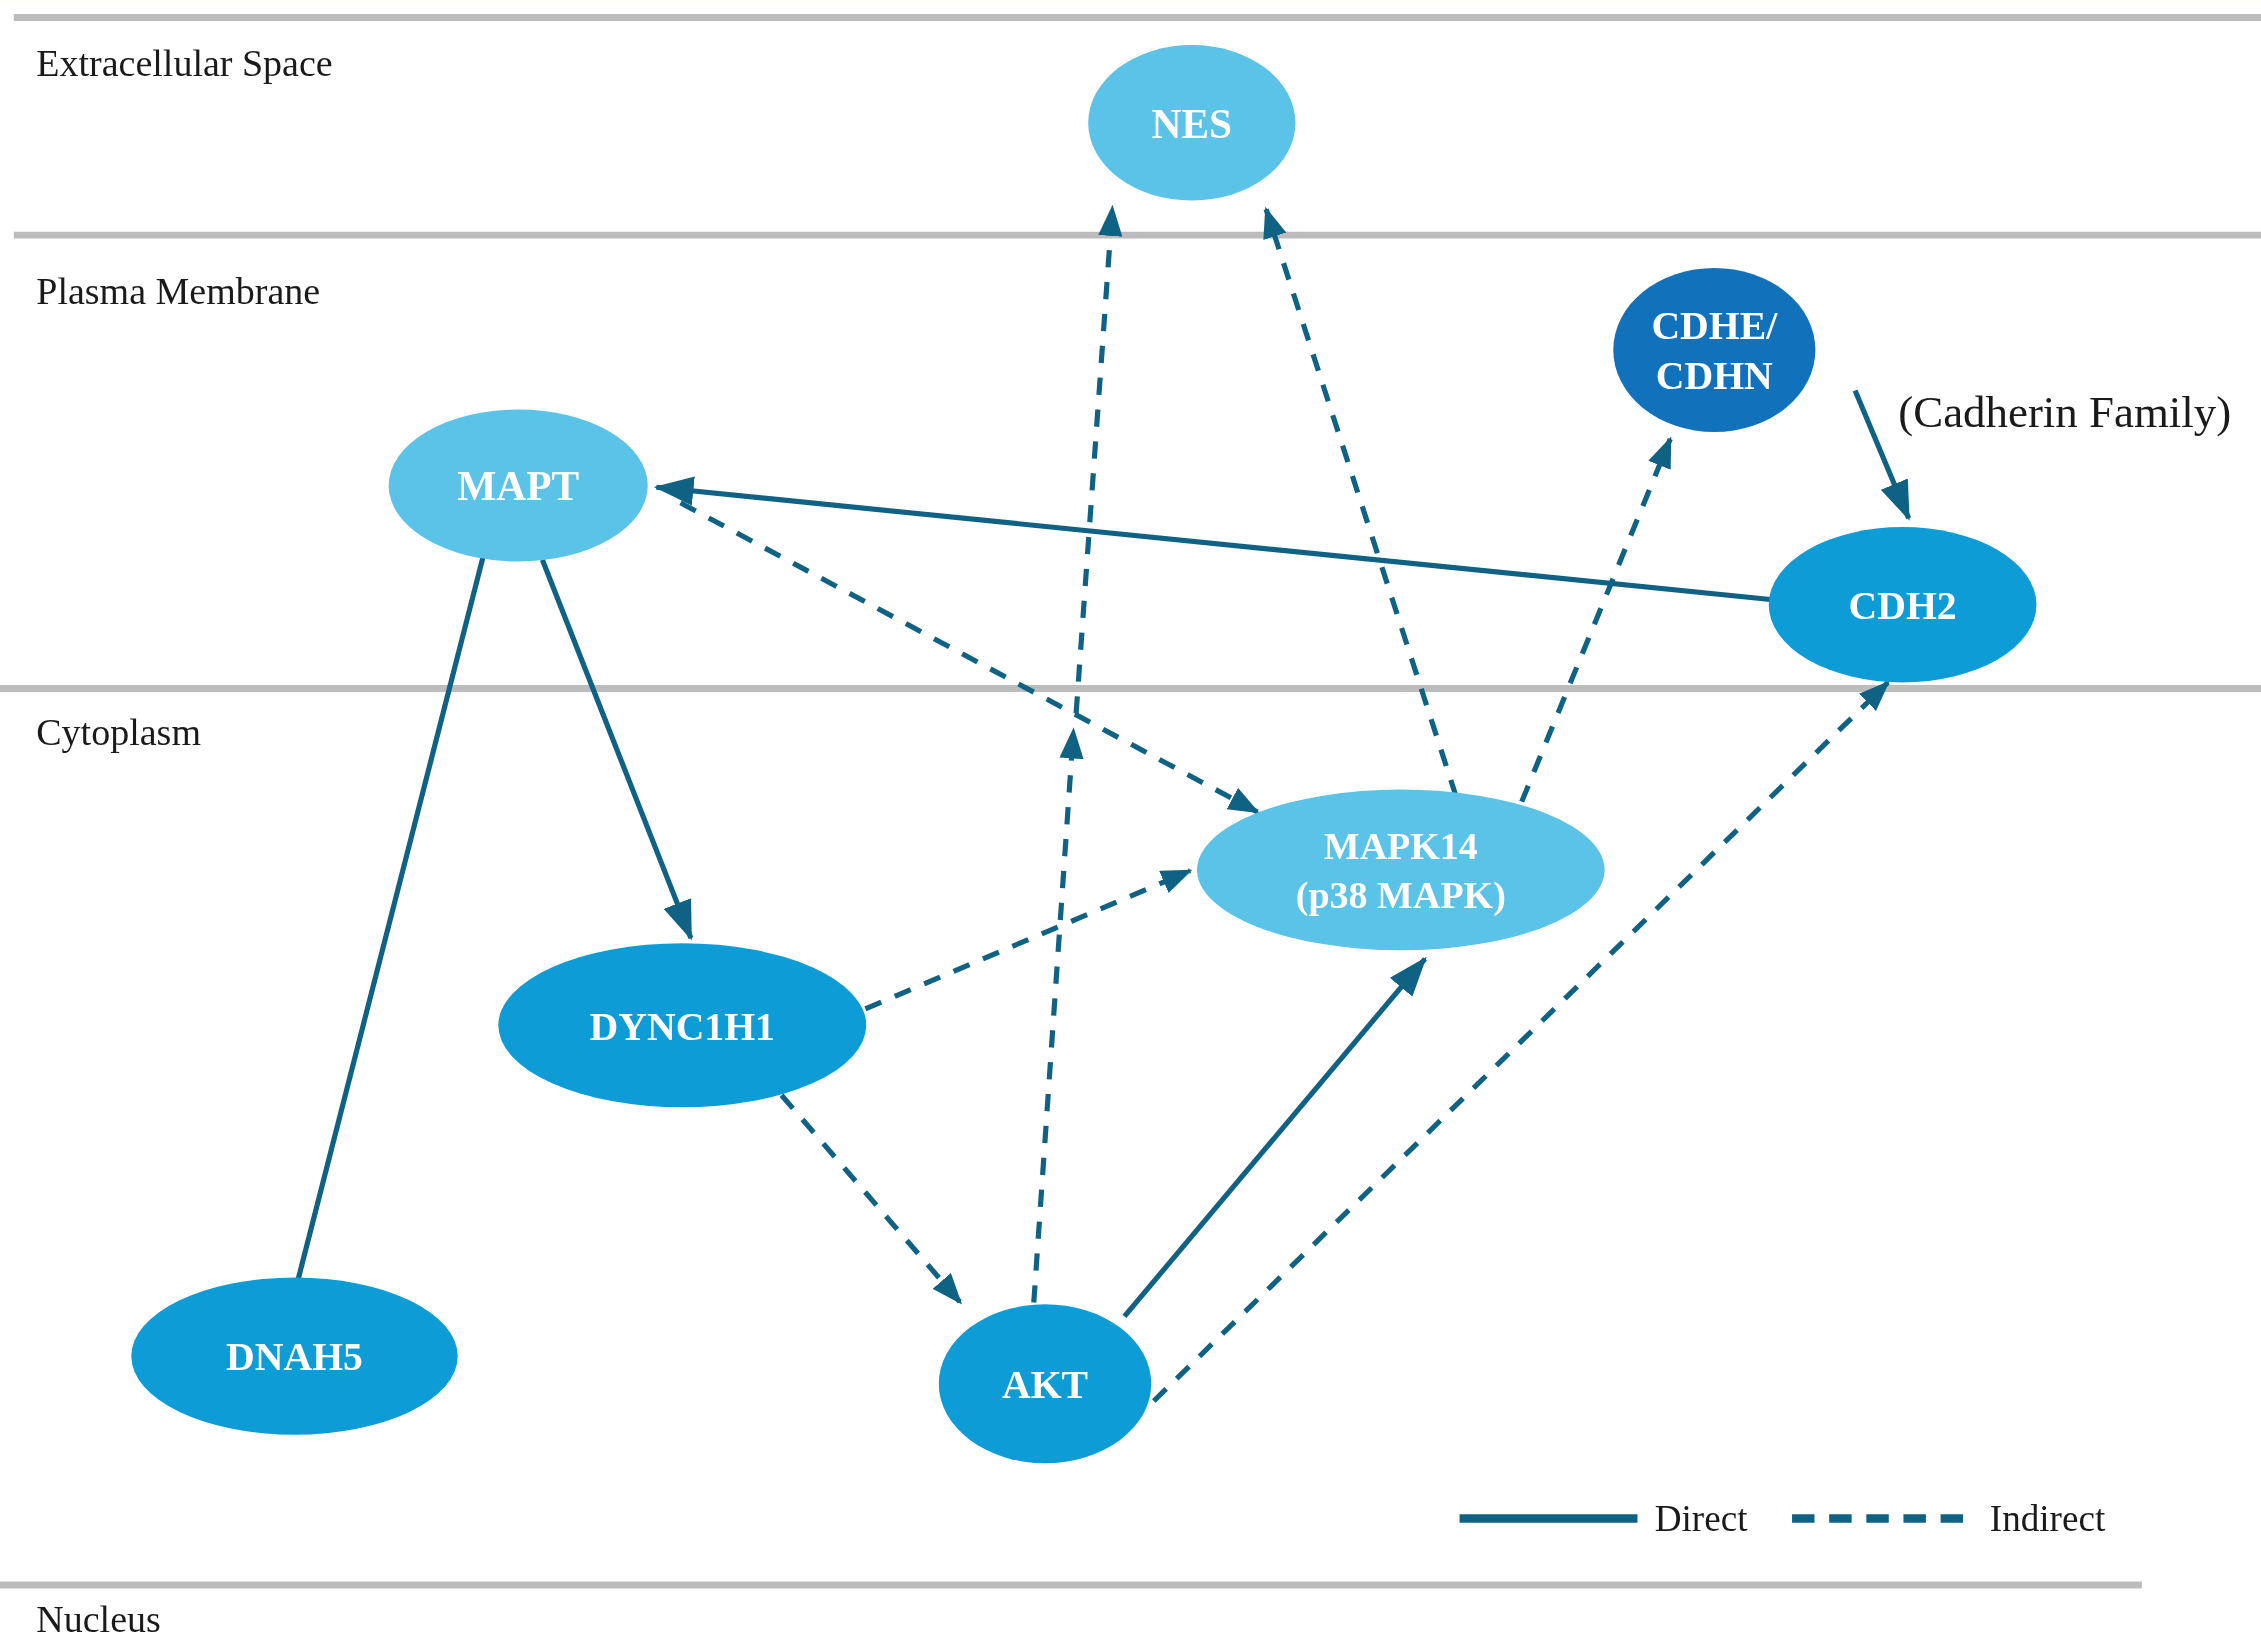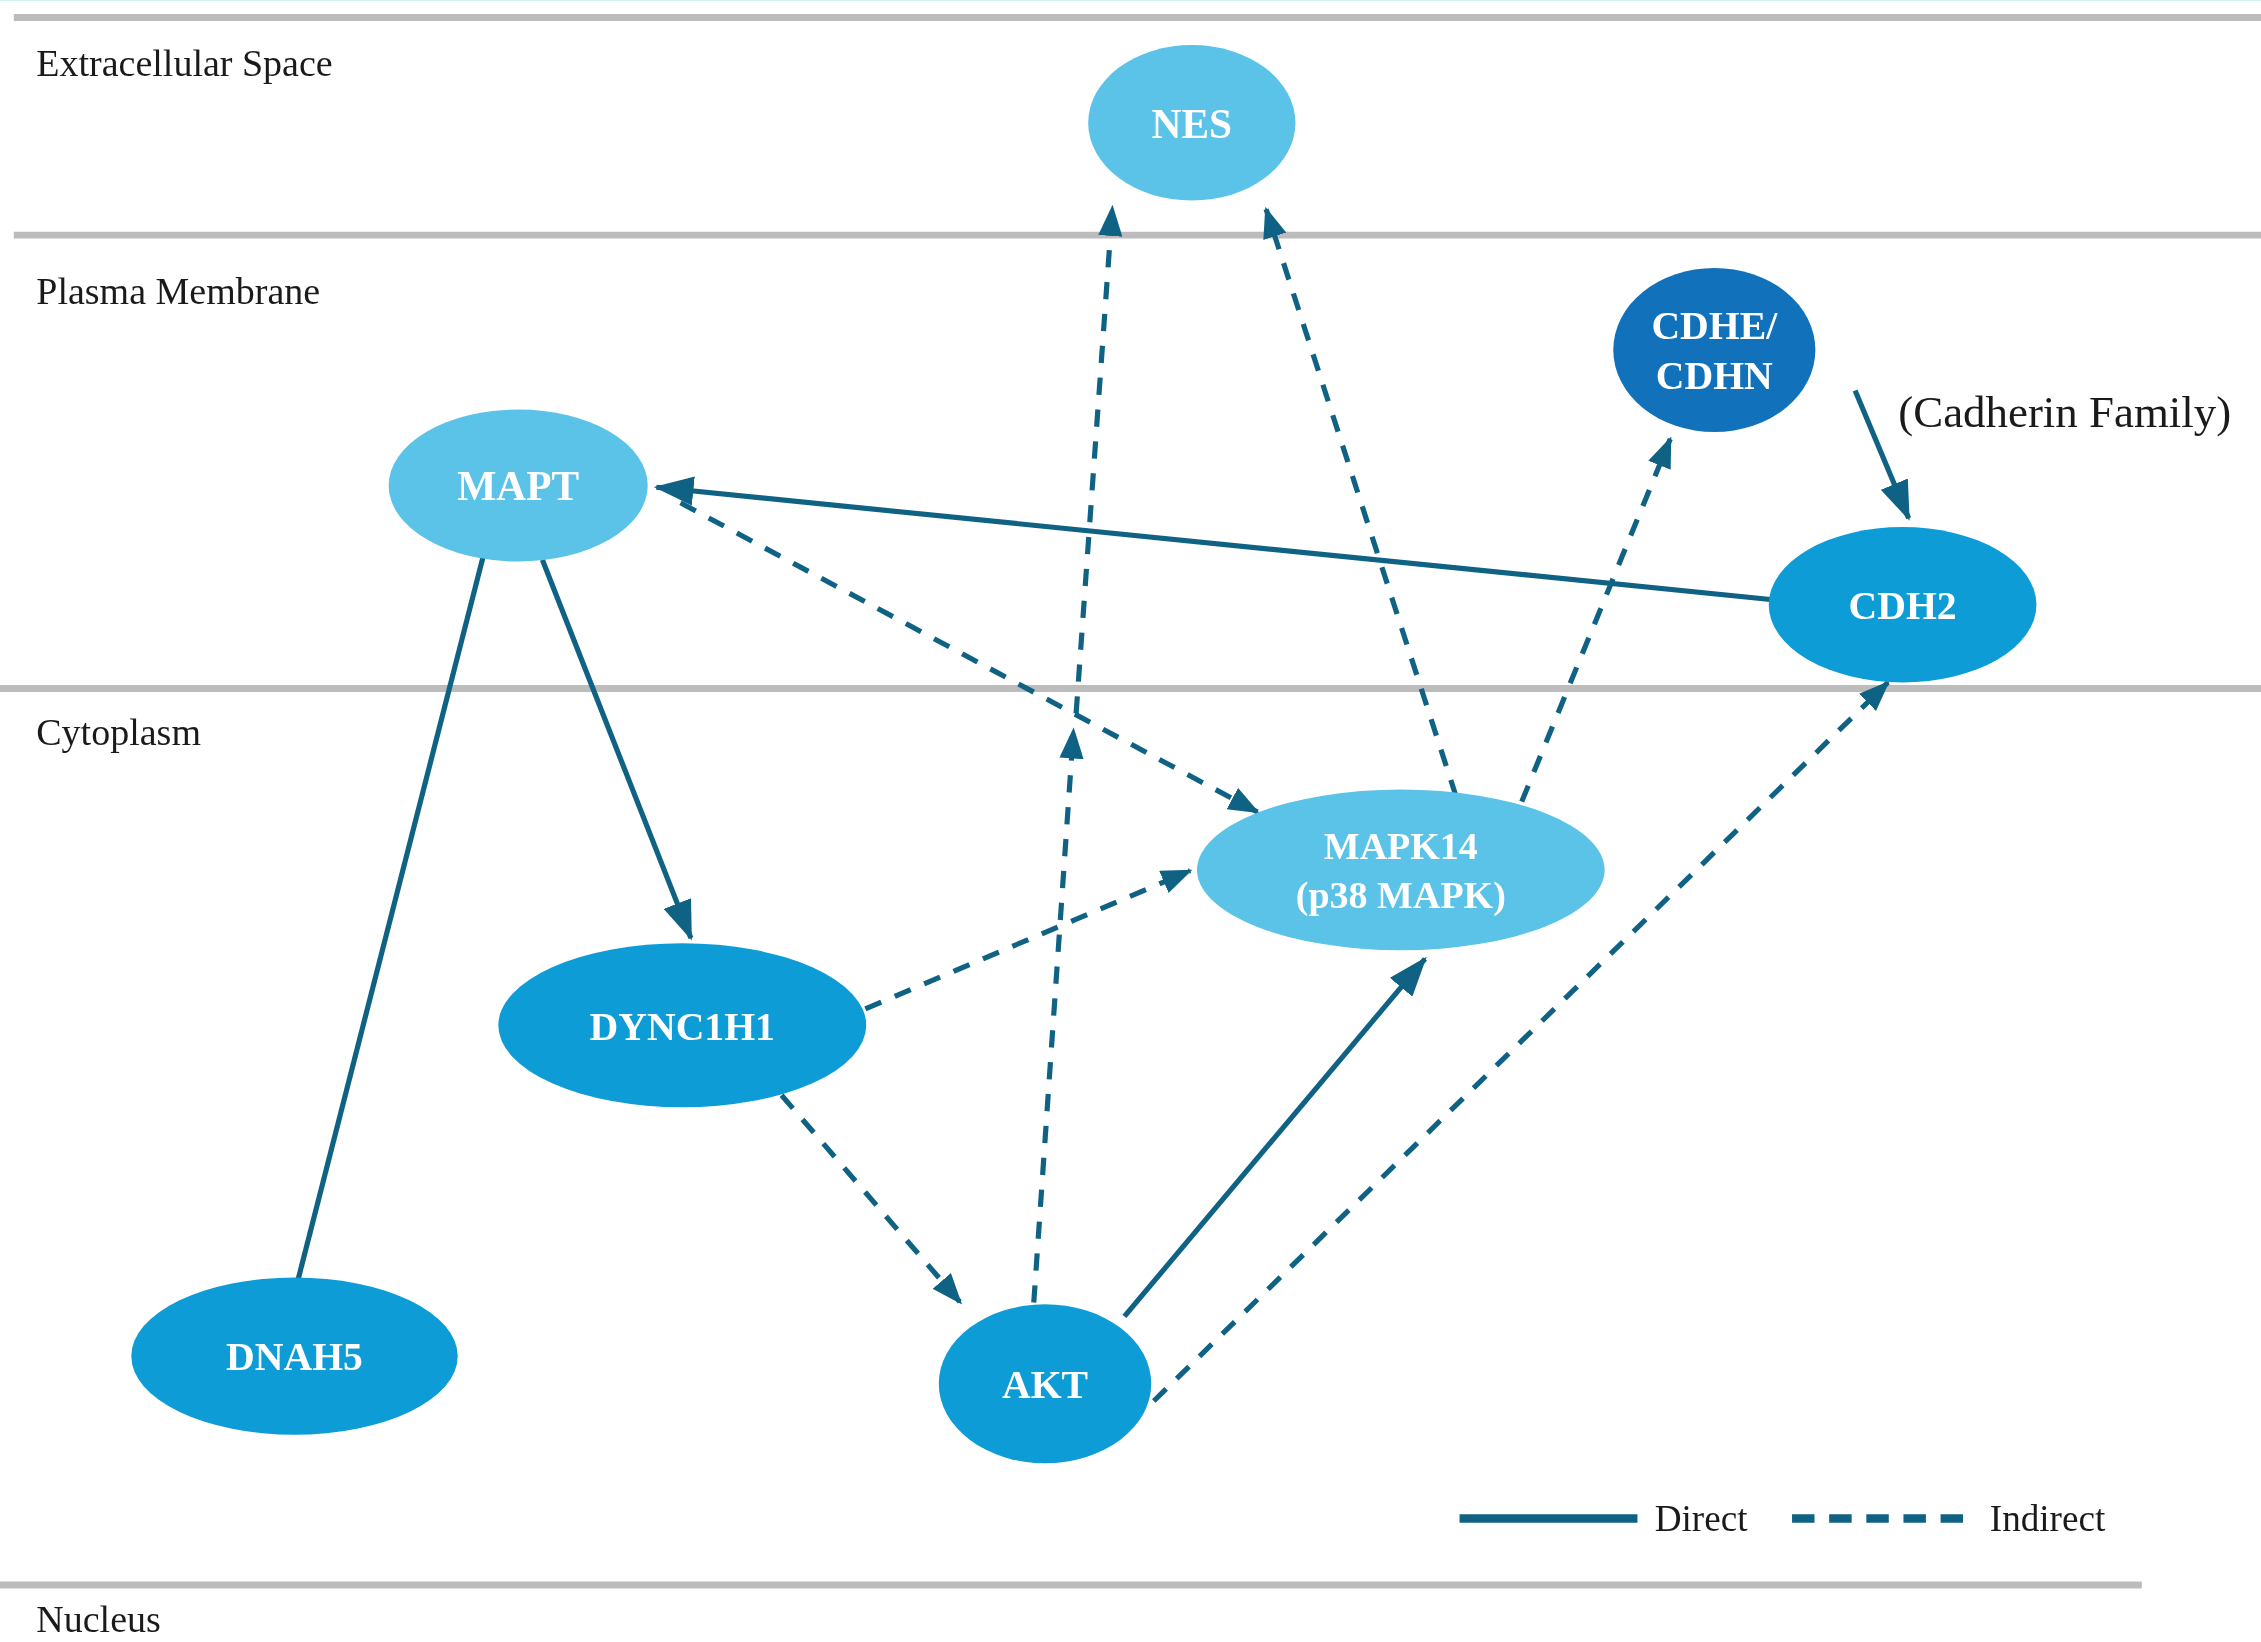--- a/index.html
+++ b/index.html
@@ -1,16 +1,16 @@
 <!DOCTYPE html>
 <html style="font-size:14px"><head>
 <meta charset="utf-8">
 <style>
   html,body{margin:0;padding:0;background:#ffffff;}
-  .figure-wrap{position:relative;width:2261px;height:1643px;background:#14b8a6;overflow:hidden;}
+  .figure-wrap{position:relative;width:2261px;height:1643px;background:#fef9c3;overflow:hidden;}
   svg{display:block;}
   text{font-family:"Liberation Serif","DejaVu Serif",serif;}
   .node-label{font-weight:bold;}
 </style>
 </head>
 <body>
 
 <div class="figure-wrap">
   <svg id="diagram" width="2261" height="1643" viewBox="0 0 2618 1902" xmlns="http://www.w3.org/2000/svg">
       <defs>

